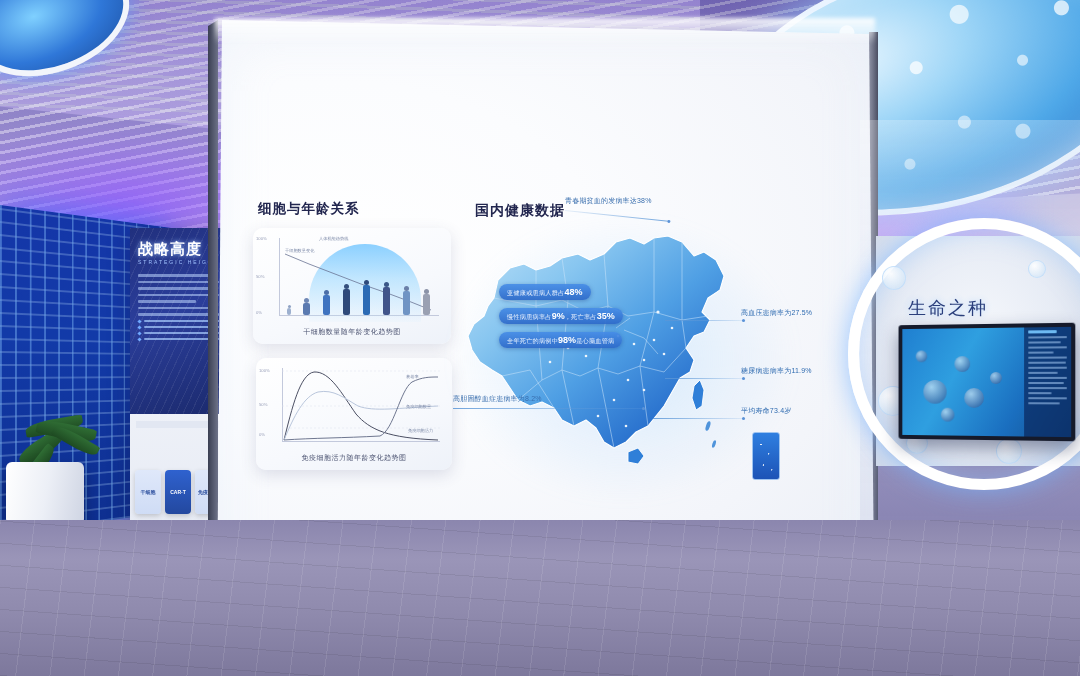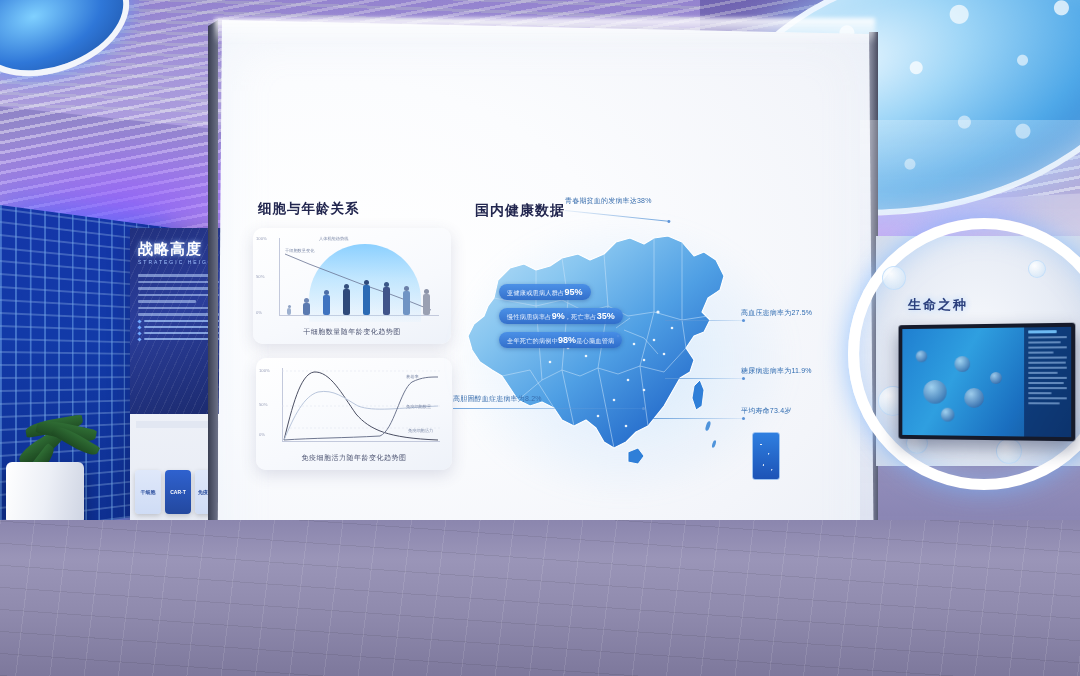--- a/index.html
+++ b/index.html
@@ -180,21 +180,21 @@
   .headline{position:absolute;left:44px;top:466px;font-size:17.5px;font-weight:bold;letter-spacing:1.2px;
     color:#2434b8;text-shadow:0 1px 2px rgba(255,255,255,.9);}
 
   
   .right-exh{position:absolute;left:876px;top:236px;width:204px;height:230px;
     background:radial-gradient(ellipse at 50% 45%,#f6f8fc 0%,#e7ecf5 55%,#d3dae8 100%);}
   .ring{position:absolute;left:-28px;top:-18px;width:250px;height:250px;border-radius:50%;
     border:11px solid #ffffff;box-shadow:0 0 26px rgba(120,180,255,.75),inset 0 0 26px rgba(150,200,255,.5);}
   .bub{position:absolute;border-radius:50%;background:radial-gradient(circle at 35% 30%,rgba(255,255,255,.9),rgba(180,215,245,.45));
     border:1px solid rgba(190,220,250,.8);}
-  .exh-title{position:absolute;left:32px;top:60px;font-size:13px;color:#2b3f7c;font-weight:bold;letter-spacing:2px;
+  .exh-title{position:absolute;left:32px;top:60px;font-size:18px;color:#2b3f7c;font-weight:normal;letter-spacing:2px;
     text-shadow:0 0 6px rgba(170,210,255,.9);}
   .exh-screen{position:absolute;left:20px;top:88px;width:170px;height:108px;border-radius:3px;
     background:#0c1530;border:4px solid #151a2b;box-shadow:0 8px 18px rgba(20,30,70,.45);overflow:hidden;
     transform:perspective(500px) rotateY(-7deg);}
   .exh-screen .scr{position:absolute;inset:0;
     background:linear-gradient(120deg,#1f7fd0 0%,#2f9fe0 35%,#1a6fc0 70%,#14508f 100%);}
   .exh-screen .cell{position:absolute;border-radius:50%;
     background:radial-gradient(circle at 35% 30%,rgba(255,255,255,.55),rgba(20,70,140,.75));}
   .exh-panel{position:absolute;right:0;top:0;bottom:0;width:46px;background:rgba(10,40,95,.72);}
   .exh-panel .pl{height:2px;margin:3px 4px;background:rgba(180,215,255,.5);border-radius:1px;}
@@ -404,21 +404,21 @@
         <path d="M170,232 L180,228 L186,236 L180,244 L170,242 Z" fill="#2f7fd8" stroke="#ffffff" stroke-width="0.9"></path>
         <g fill="#3f8ad8" opacity=".9">
           <ellipse cx="250" cy="206" rx="2" ry="5" transform="rotate(18 250 206)"></ellipse>
           <ellipse cx="256" cy="224" rx="1.6" ry="4" transform="rotate(18 256 224)"></ellipse>
         </g>
       </svg>
       <div class="inset-box"></div>
     </div>
 
     <div class="pill" style="left:286px;top:264px;">
-      <span>亚健康或患病人群占</span><b>95%</b>
+      <span>亚健康或患病人群占</span><b>48%</b>
     </div>
     <div class="pill" style="left:286px;top:288px;">
       <span>慢性病患病率占</span><b>9%</b><span>，死亡率占</span><b>35%</b>
     </div>
     <div class="pill" style="left:286px;top:312px;">
       <span>全年死亡的病例中</span><b>98%</b><span>是心脑血管病</span>
     </div>
 
     <div class="lead" style="left:352px;top:176px;">青春期贫血的发病率达38%</div>
     <div class="leadline" style="left:352px;top:190px;width:104px;transform:rotate(6deg);transform-origin:left center;"></div>

